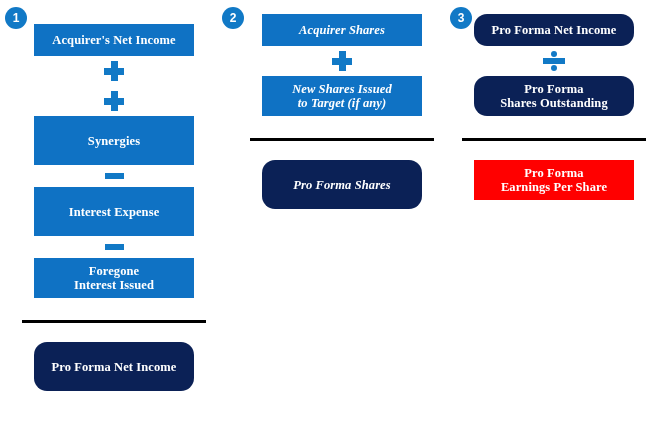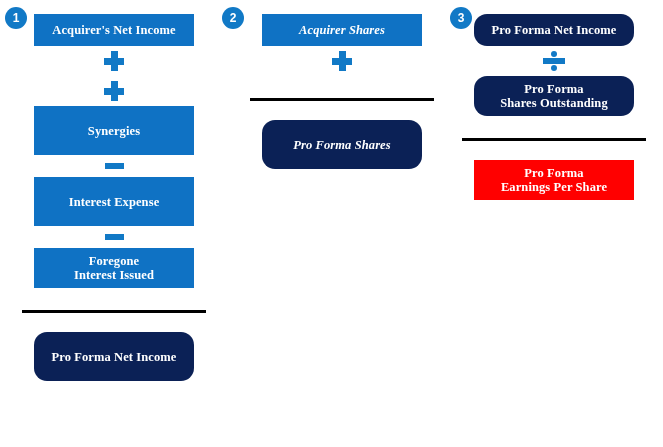--- a/index.html
+++ b/index.html
@@ -48,21 +48,21 @@
   }
   .col-1 .badge { left: 5px; }
   .col-2 .badge { left: 0px; }
   .col-3 .badge { left: 0px; }
 
   
   .stack {
     position: absolute;
     top: 14px;
   }
-  .col-1 .stack { left: 34px;  width: 160px; }
+  .col-1 .stack { left: 34px;  width: 160px; margin-top: 10px; }
   .col-2 .stack { left: 40px;  width: 160px; font-style: italic; }
   .col-3 .stack { left: 24px;  width: 160px; }
 
   
   .box {
     width: 100%;
     box-sizing: border-box;
     color: #ffffff;
     text-align: center;
     font-weight: bold;
@@ -208,20 +208,22 @@
     <div class="badge">2</div>
 
     <div class="stack">
 
       <div class="box blue h1line">Acquirer Shares</div>
 
       <div class="op">
         <span class="plus-glyph"></span>
       </div>
 
+      <div class="box blue h2line" style="white-space: pre-line;">New Shares Issued
+to Target (if any)</div>
 
       <div class="gap-md"></div>
       <div class="rule-wrap">
         <div class="rule"></div>
       </div>
       <div class="gap-sm"></div>
 
       <div class="box navy h-tall">Pro Forma Shares</div>
 
     </div>

